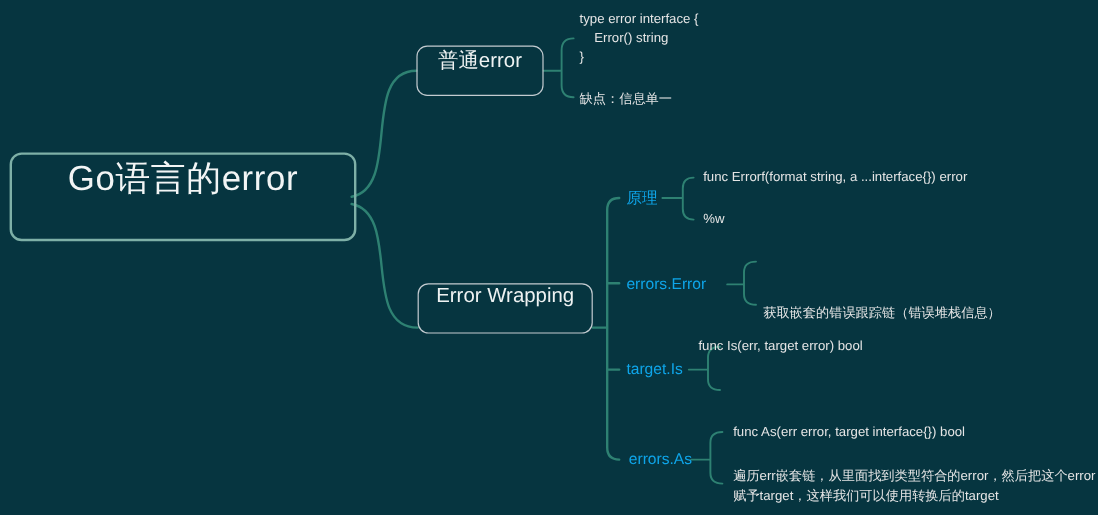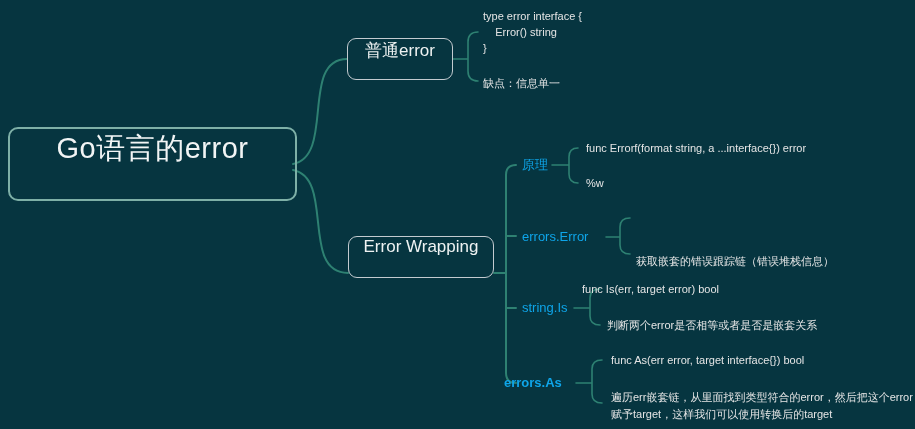--- a/index.html
+++ b/index.html
@@ -92,23 +92,22 @@
     <span>Error Wrapping</span>
   </div>
 
   <div class="sub-label" style="left:522px;top:157px;">原理</div>
   <div class="leaf" style="left:586px;top:140px;">func Errorf(format string, a ...interface{}) error</div>
   <div class="leaf" style="left:586px;top:175px;">%w</div>
 
   <div class="sub-label" style="left:522px;top:229px;">errors.Error</div>
   <div class="leaf" style="left:636px;top:253px;">获取嵌套的错误跟踪链（错误堆栈信息）</div>
 
-  <div class="sub-label" style="left:522px;top:300px;">string.Is</div>
+  <div class="sub-label" style="left:522px;top:300px;">target.Is</div>
   <div class="leaf" style="left:582px;top:281px;">func Is(err, target error) bool</div>
-  <div class="leaf" style="left:607px;top:317px;">判断两个error是否相等或者是否是嵌套关系</div>
 
-  <div class="sub-label" style="left:504px;top:375px;font-weight:bold;">errors.As</div>
+  <div class="sub-label" style="left:524px;top:375px;">errors.As</div>
   <div class="leaf" style="left:611px;top:352px;text-align:center;">func As(err error, target interface{}) bool</div>
   <div class="leaf wrap" style="left:611px;top:389px;">遍历err嵌套链，从里面找到类型符合的error，然后把这个error赋予target，这样我们可以使用转换后的target</div>
 
   <div class="watermark" style="left:644px;top:400px;">https://blog.csdn.net/maxdaic</div>
 
 </div>
 
 </body></html>

